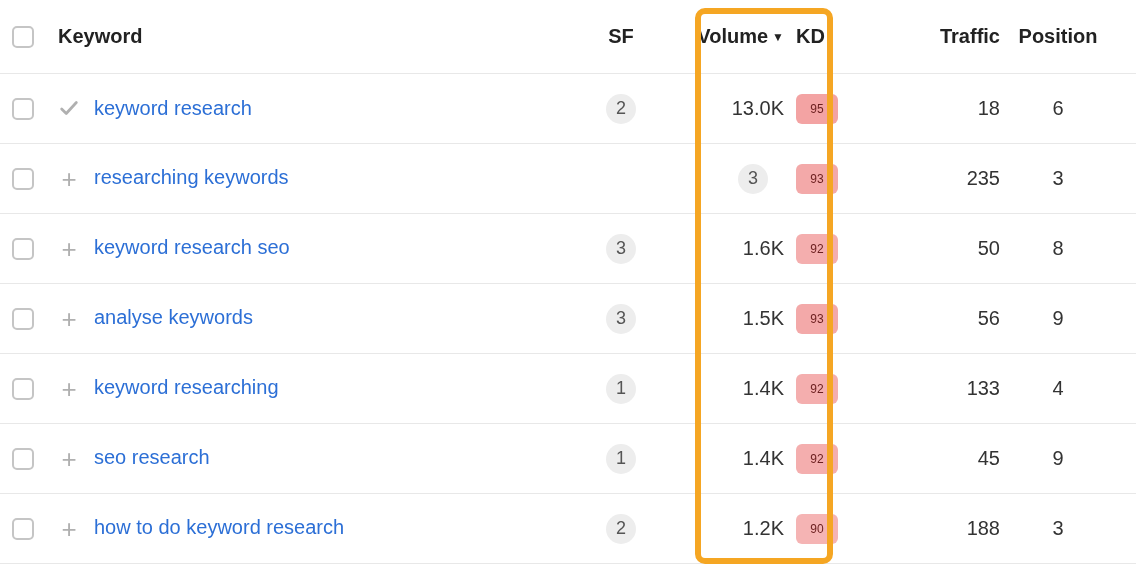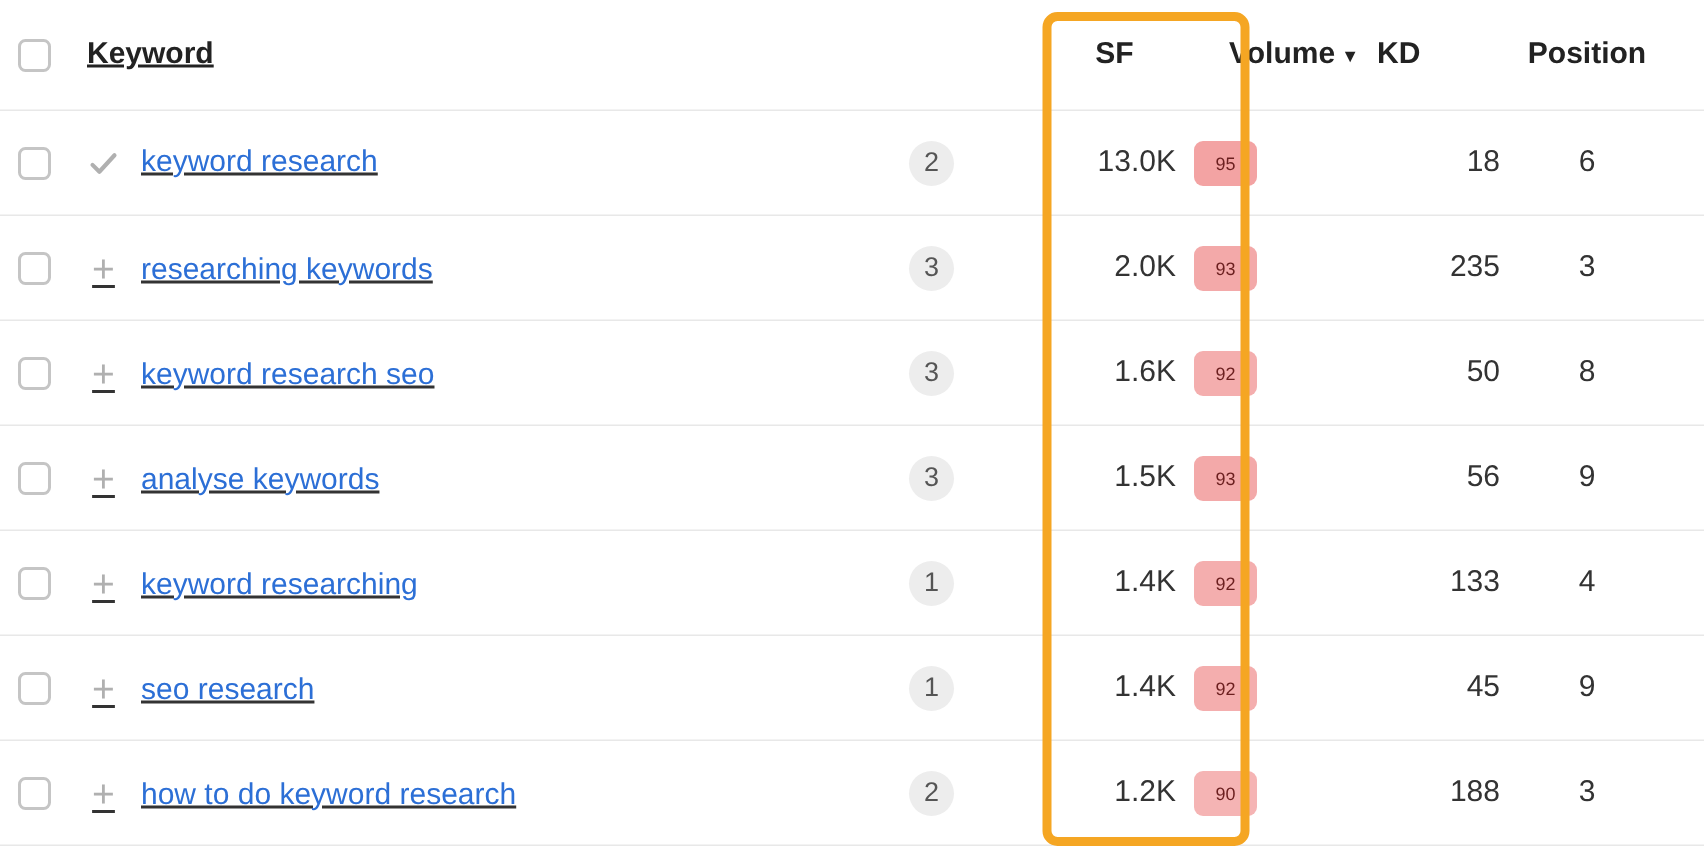--- a/index.html
+++ b/index.html
@@ -24,21 +24,21 @@
     }
     .header-row {
       height: 74px;
       font-weight: 700;
       color: #222;
     }
     .data-row {
       height: 70px;
     }
     .col-checkbox { width: 46px; display: flex; align-items: center; justify-content: flex-start; }
-    .col-keyword  { flex: 1; display: flex; align-items: flex-end; gap: 14px; text-decoration: underline; }
+    .col-keyword  { flex: 1; display: flex; align-items: flex-start; gap: 14px; }
     .col-sf       { width: 86px;  text-align: center; display: flex; align-items: center; justify-content: center; }
     .col-volume   { width: 132px; text-align: right;  display: flex; align-items: center; justify-content: flex-end; padding-right: 12px; }
     .col-kd       { width: 82px;  text-align: left;  display: flex; align-items: center; justify-content: flex-start; }
     .col-traffic  { width: 122px; text-align: right;  display: flex; align-items: center; justify-content: flex-end; }
     .col-position { width: 124px; text-align: right;  display: flex; align-items: center; justify-content: center; padding-right: 8px; }
 
     .checkbox {
       width: 22px; height: 22px;
       border: 2px solid #c5c5c5;
       border-radius: 5px;
@@ -122,20 +122,23 @@
     <div class="col-sf">
       <span>SF</span>
     </div>
     <div class="col-volume header-vol">
       <span>Volume</span>
         <span class="sort-arrow">▼</span>
     </div>
     <div class="col-kd">
       <span>KD</span>
     </div>
+    <div class="col-traffic">
+      <span>Traffic</span>
+    </div>
     <div class="col-position">
       <span>Position</span>
     </div>
   </div>
 
   <div id="rows">
       <div class="data-row">
         <div class="col-checkbox">
           <div class="checkbox"></div>
         </div>
@@ -167,23 +170,20 @@
         <div class="col-checkbox">
           <div class="checkbox"></div>
         </div>
         <div class="col-keyword">
           <span class="expand-icon">+</span>
           <span class="keyword-link">researching keywords</span>
         </div>
         <div class="col-sf">
           <span class="sf-badge">3</span>
         </div>
-        <div class="col-volume">
-          <span class="value-num">2.0K</span>
-        </div>
         <div class="col-kd">
           <span class="kd-badge" style="background: rgb(243, 169, 169);">93</span>
         </div>
         <div class="col-traffic">
           <span class="value-num">235</span>
         </div>
         <div class="col-position">
           <span class="value-num">3</span>
         </div>
       </div>

